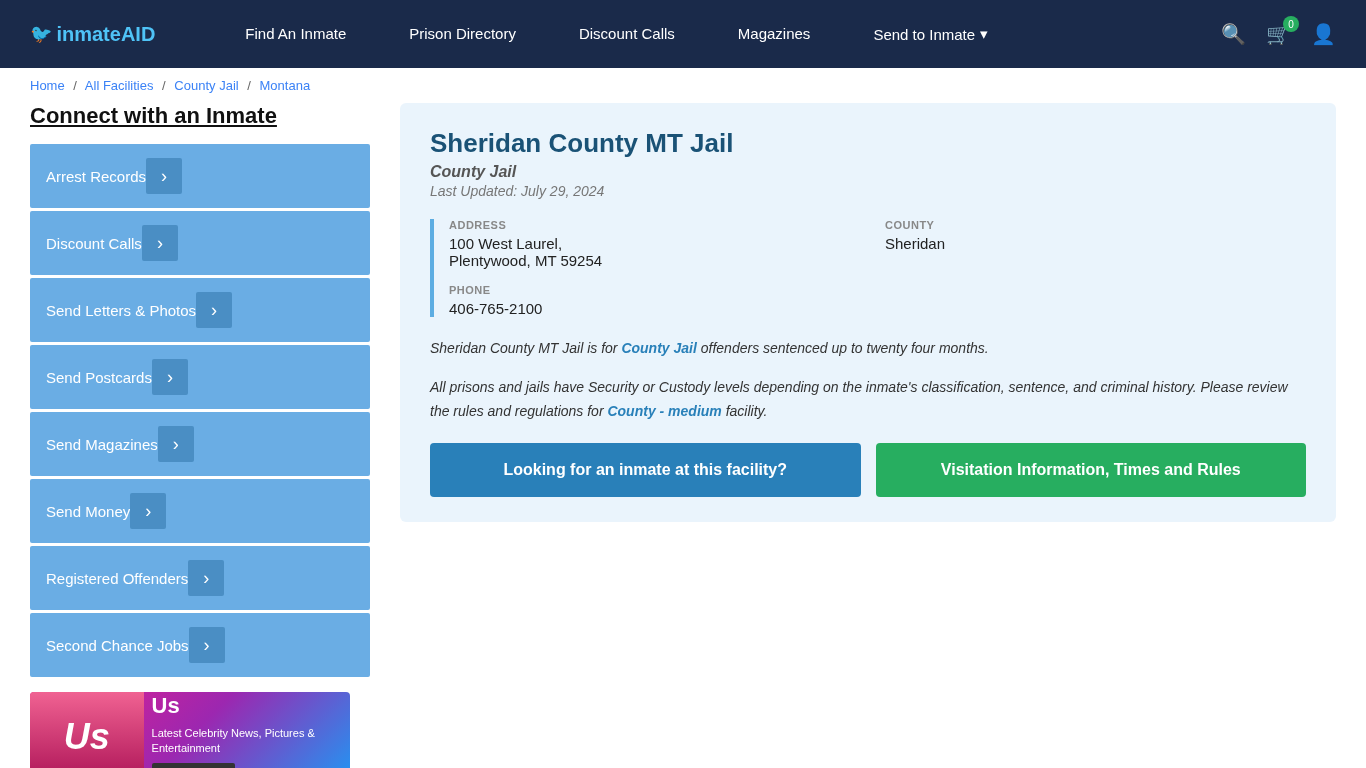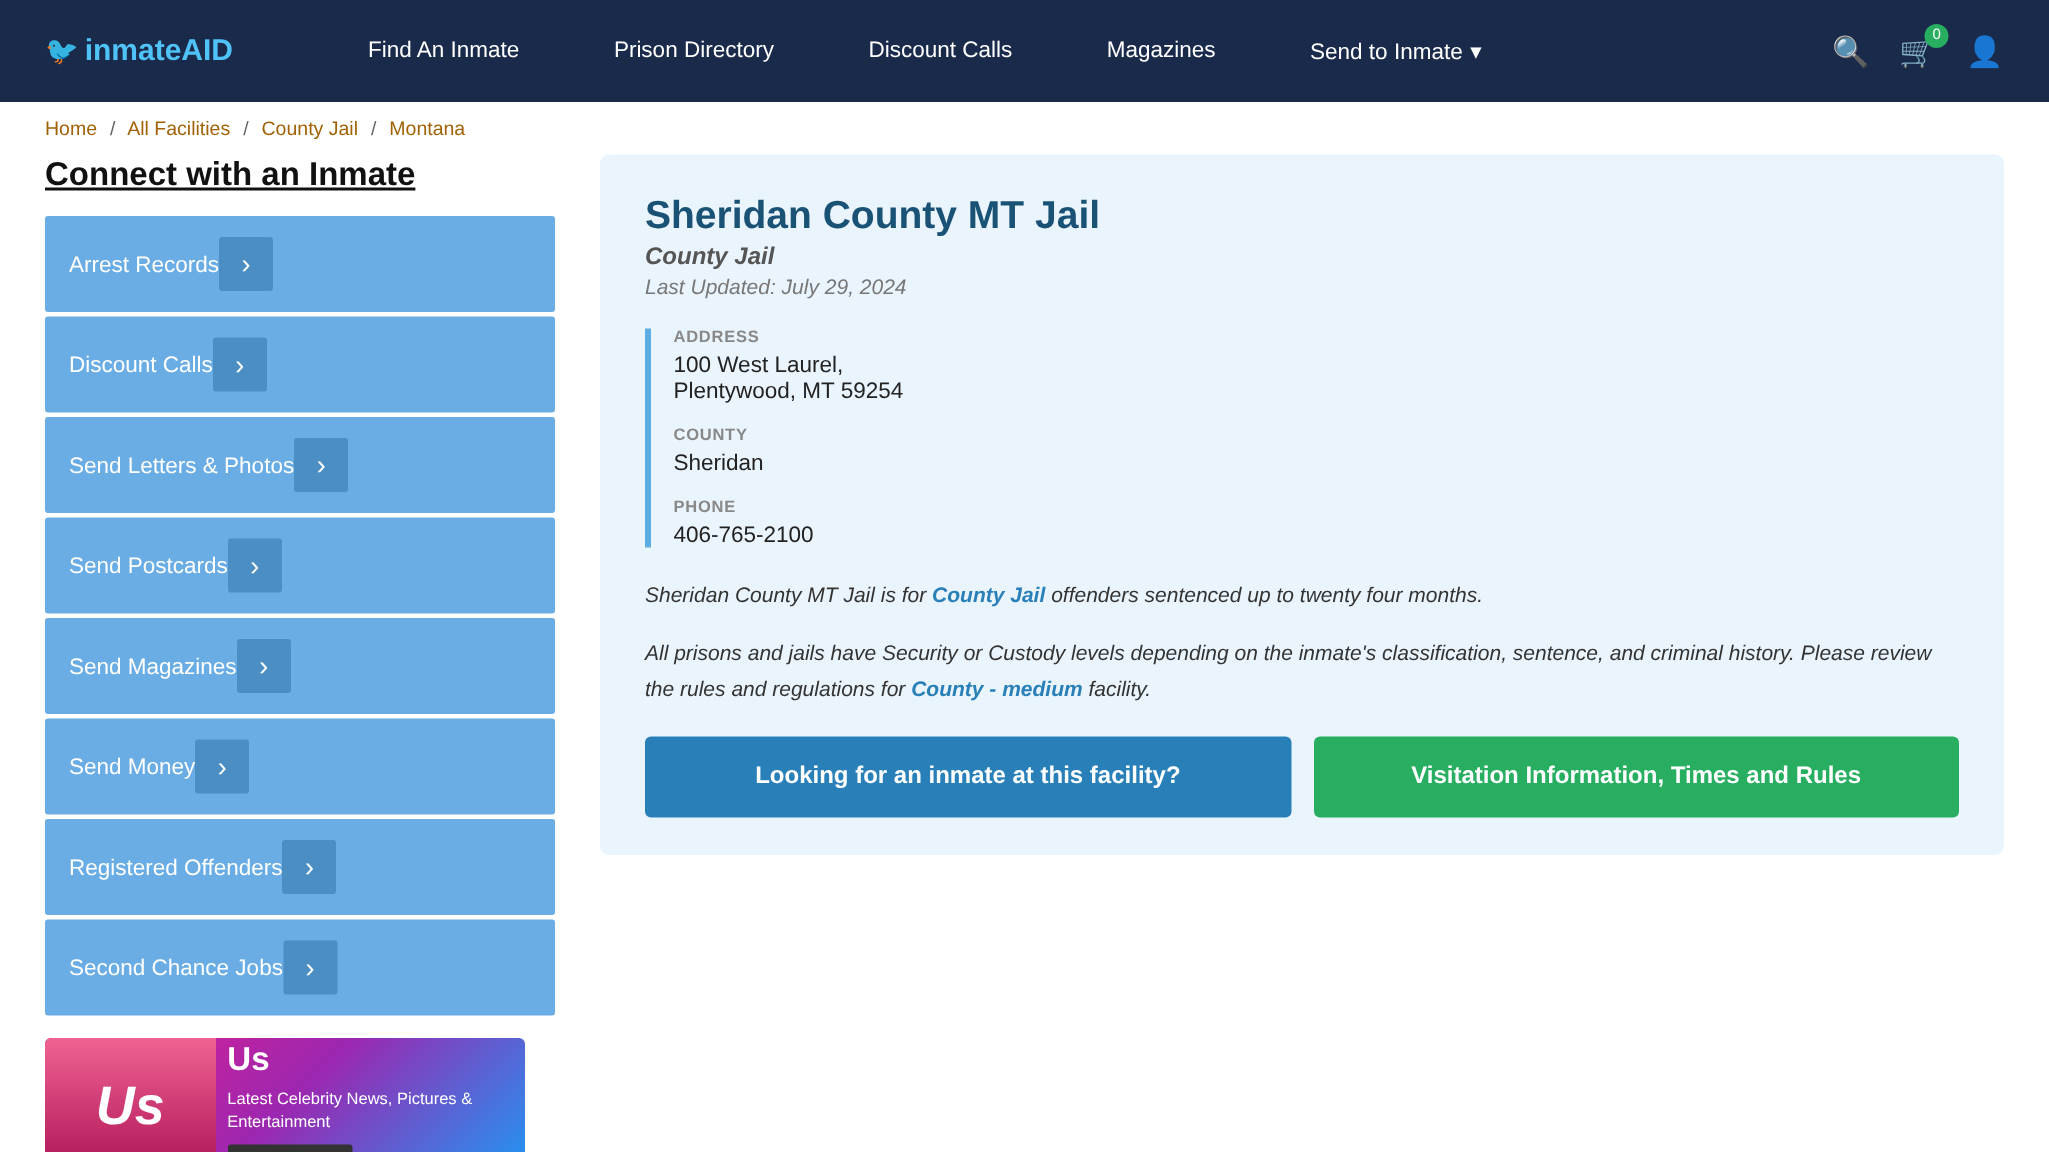--- a/index.html
+++ b/index.html
@@ -73,21 +73,21 @@
       display: flex;
       align-items: center;
       justify-content: center;
     }
 
     
     .breadcrumb-bar {
       padding: 10px 30px;
       font-size: 13px;
     }
-    .breadcrumb-bar a { color: #a16207; text-decoration: none; }
+    .breadcrumb-bar a { color: #3b82f6; text-decoration: none; }
     .breadcrumb-sep { margin: 0 5px; color: #666; }
 
     
     .main-content {
       display: flex;
       padding: 0 30px 30px;
       gap: 30px;
     }
 
     
@@ -192,21 +192,21 @@
       font-style: italic;
       margin-bottom: 20px;
     }
 
     
     .info-grid {
       border-left: 4px solid #5dade2;
       padding-left: 15px;
       margin-bottom: 20px;
       display: grid;
-      grid-template-columns: 1fr;
+      grid-template-columns: 1fr 1fr;
       gap: 15px;
     }
     .info-section {}
     .info-label {
       font-size: 11px;
       font-weight: bold;
       color: #888;
       text-transform: uppercase;
       letter-spacing: 0.5px;
       margin-bottom: 4px;

